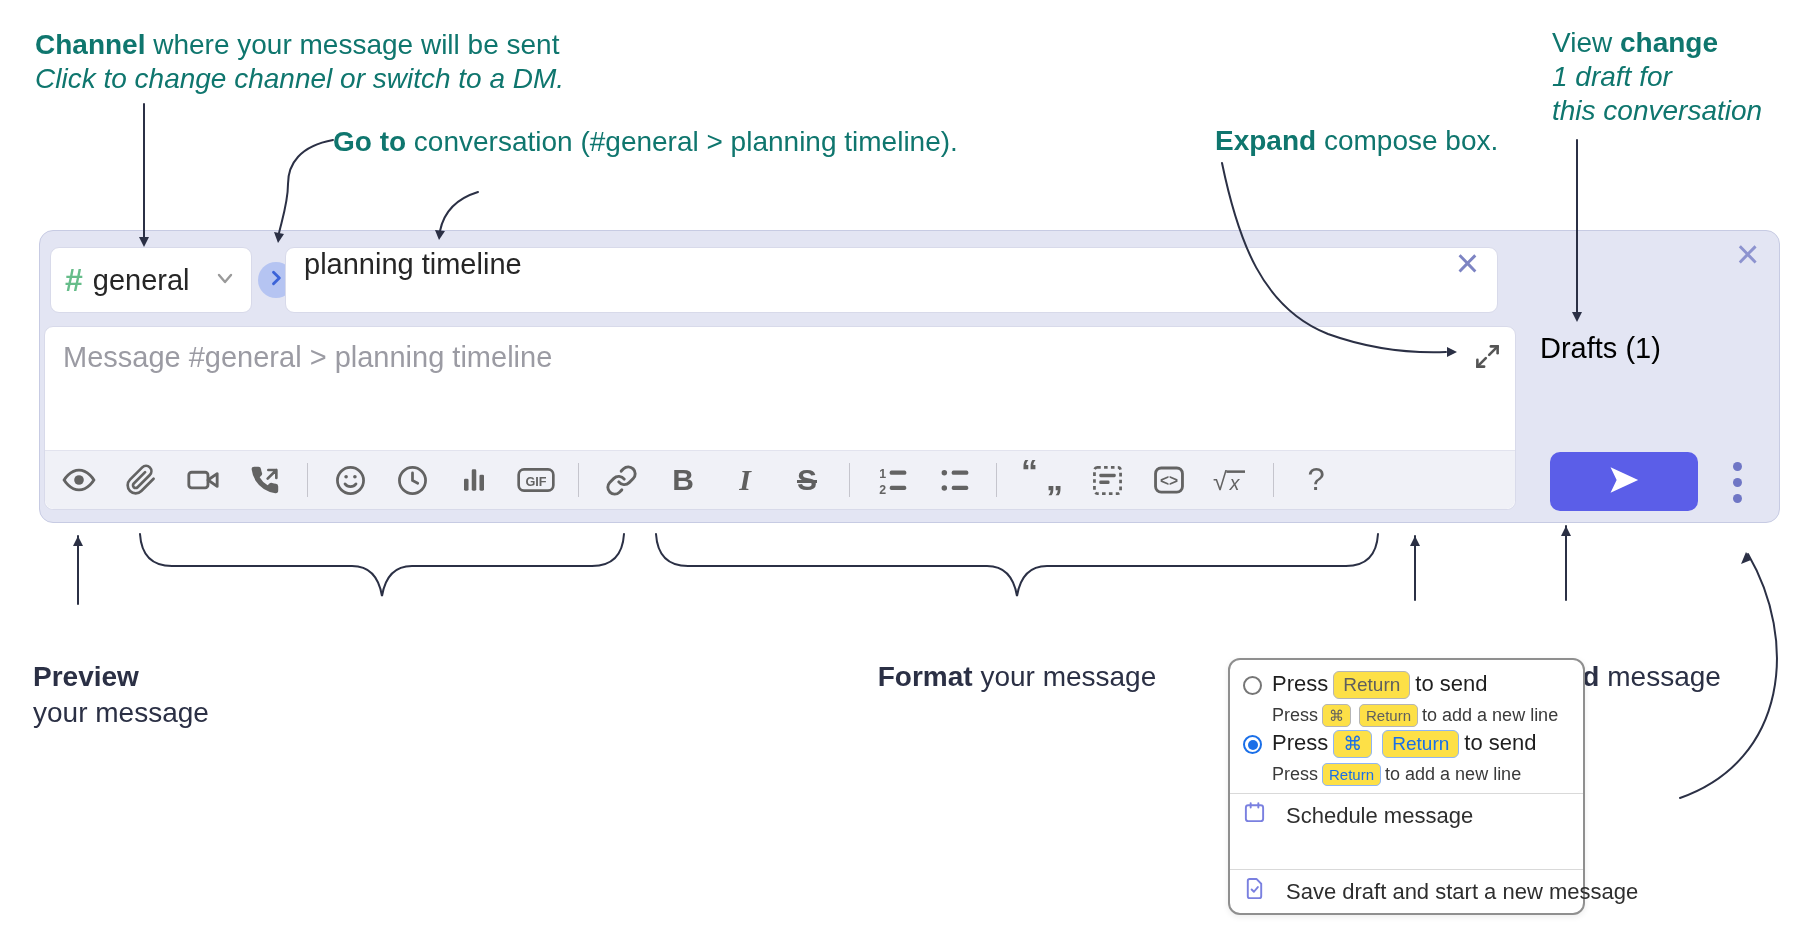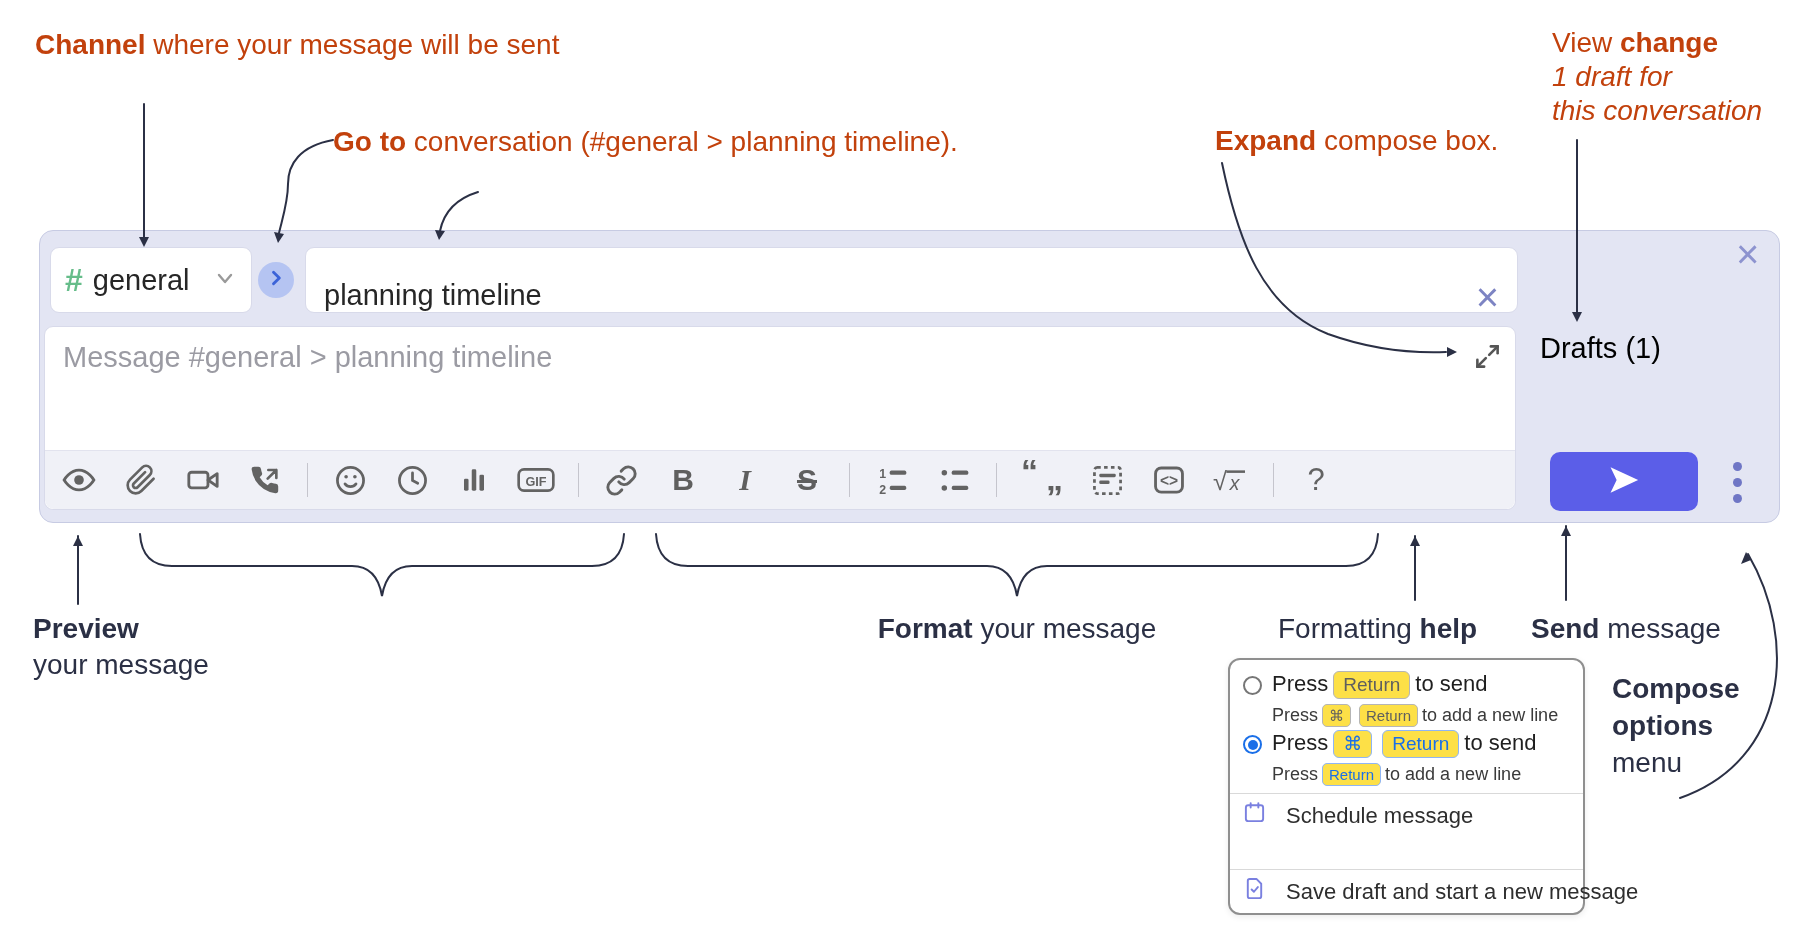--- a/index.html
+++ b/index.html
@@ -1,32 +1,32 @@
 <!DOCTYPE html>
 <html><head>
 <meta charset="utf-8">
 <style>
   html,body{margin:0;padding:0;background:#fff;}
   #canvas{position:relative;width:1814px;height:944px;background:#ffffff;
           font-family:"Liberation Sans",sans-serif;color:#2b3045;overflow:hidden;}
   .abs{position:absolute;}
-  .ann{font-size:28px;line-height:34px;color:#c2410c;white-space:nowrap;}
+  .ann{font-size:28px;line-height:34px;color:#0f766e;white-space:nowrap;}
   .ann b{font-weight:700;}
   .it{font-style:italic;}
   
   #composeBox{left:39px;top:230px;width:1741px;height:293px;background:#e3e5f3;
               border:1px solid #c7cbe3;border-radius:14px;box-sizing:border-box;}
   .whitebox{background:#ffffff;border:1px solid #d8daea;border-radius:9px;box-sizing:border-box;}
   #channelSelector{left:50px;top:247px;width:202px;height:66px;display:flex;align-items:center;
                    padding:0 14px;gap:10px;cursor:pointer;}
   #hashIcon{color:#66bd8a;font-weight:700;font-size:32px;line-height:32px;}
   #channelName{font-size:29px;color:#262626;}
   #gotoBtn{left:258px;top:262px;width:36px;height:36px;border-radius:50%;background:#b5c4f2;
            display:flex;align-items:center;justify-content:center;cursor:pointer;}
-  #topicInput{left:305px;top:247px;width:1213px;height:66px;display:flex;align-items:flex-end;
+  #topicInput{left:285px;top:247px;width:1213px;height:66px;display:flex;align-items:flex-start;
               padding:0 18px;box-sizing:border-box;}
   #topicValue{font-size:29px;color:#262626;flex:1;}
   #topicClear{font-size:40px;color:#7d84c3;line-height:30px;cursor:pointer;font-weight:400;}
   #messageBox{left:44px;top:326px;width:1472px;height:184px;}
   #msgPlaceholder{left:18px;top:14px;font-size:29px;color:#9b9ba3;}
   #expandIcon{right:14px;top:16px;cursor:pointer;}
   #toolbar{left:0;right:0;bottom:0;height:58px;background:#f0f1f7;border-top:1px solid #e2e3ee;
            border-radius:0 0 9px 9px;display:flex;align-items:center;padding:0 14px;gap:22px;}
   .tbi{width:40px;height:40px;display:flex;align-items:center;justify-content:center;
        color:#636363;cursor:pointer;flex:0 0 auto;}
@@ -34,21 +34,21 @@
   .tdiv{width:1px;height:34px;background:#c5c5cd;flex:0 0 auto;}
   .glyph{font-size:30px;font-weight:700;color:#5f5f5f;line-height:30px;}
   #closeX{left:1736px;top:236px;font-size:40px;color:#8d93cf;line-height:36px;cursor:pointer;}
   #draftsLink{left:1540px;top:332px;font-size:29px;color:#000000;cursor:pointer;}
   #sendBtn{left:1550px;top:452px;width:148px;height:59px;background:#5b5ee8;border-radius:10px;
            display:flex;align-items:center;justify-content:center;cursor:pointer;}
   #moreBtn{left:1717px;top:454px;width:40px;height:56px;display:flex;flex-direction:column;
            align-items:center;justify-content:center;gap:7px;cursor:pointer;}
   .dot{width:9px;height:9px;border-radius:50%;background:#6f76c5;}
   
-  .lbl{font-size:28px;line-height:34px;color:#2b3045;white-space:nowrap;}
+  .lbl{font-size:28px;line-height:34px;color:#2b3045;white-space:nowrap;margin-top:48px;}
   .ctr{text-align:center;}
   
   #optMenu{left:1228px;top:658px;width:357px;height:257px;background:#fff;border:2px solid #8f8f8f;
            border-radius:12px;box-sizing:border-box;box-shadow:0 2px 6px rgba(0,0,0,.08);}
   .radio{position:absolute;width:15px;height:15px;border:2px solid #767676;border-radius:50%;cursor:pointer;}
   .radio.sel{border-color:#1a6fe8;}
   .radio.sel::after{content:"";position:absolute;left:2.5px;top:2.5px;width:10px;height:10px;
                     border-radius:50%;background:#1a6fe8;}
   .mrow{position:absolute;left:42px;font-size:22px;color:#1f1f1f;white-space:nowrap;}
   .msub{position:absolute;left:42px;font-size:18px;color:#3a3a3a;white-space:nowrap;}
@@ -62,20 +62,21 @@
   svg text{font-family:"Liberation Sans",sans-serif;}
 </style>
 </head>
 <body>
 
 <div id="canvas">
 
   <div class="abs ann" style="left:35px;top:28px;">
     <b>Channel</b><span> where your message will be sent</span>
   </div>
+  <div class="abs ann it" style="left:35px;top:62px;">Click to change channel or switch to a DM.</div>
 
   <div class="abs ann" style="left:333px;top:125px;">
     <b>Go to</b><span> conversation (#general &gt; planning timeline).</span>
   </div>
 
 
   <div class="abs ann" style="left:1215px;top:124px;">
     <b>Expand</b><span> compose box.</span>
   </div>
 
@@ -266,25 +267,20 @@
   </div>
 
   <div class="abs lbl" style="left:1278px;top:612px;">
     <span>Formatting </span><b>help</b>
   </div>
 
   <div class="abs lbl" style="left:1531px;top:612px;">
     <b>Send</b><span> message</span>
   </div>
 
-  <div class="abs lbl" style="left:1612px;top:670px;line-height:37px;">
-    <b>Compose</b><br>
-    <b>options</b><br>
-    <span>menu</span>
-  </div>
 
   <div class="abs" id="optMenu">
     <span class="radio" style="left:13px;top:16px;"></span>
     <div class="mrow" style="top:11px;">
       <span>Press</span><span class="kc">Return</span><span>to send</span>
     </div>
     <div class="msub" style="top:44px;">
       <span>Press</span><span class="kc sm">⌘</span><span class="kc sm">Return</span><span>to add a new line</span>
     </div>
 

